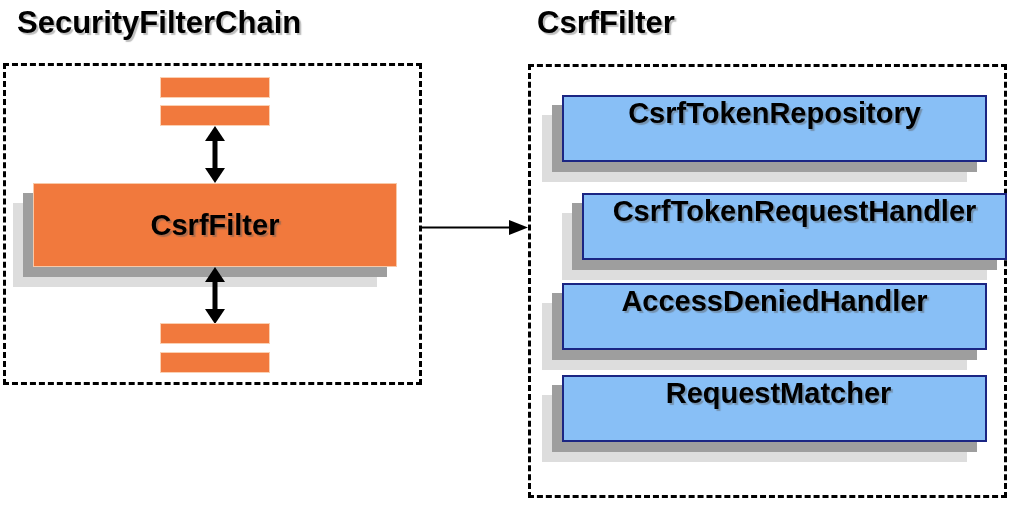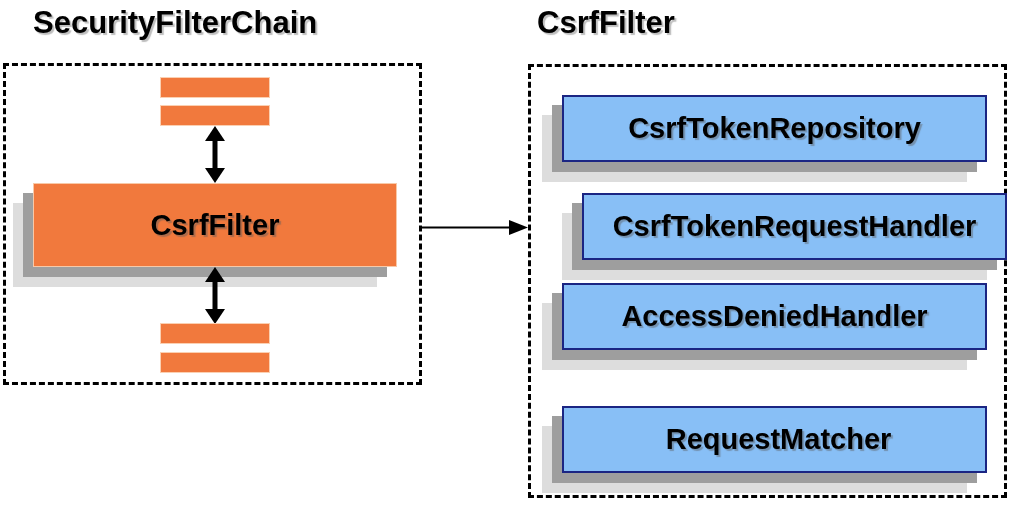--- a/index.html
+++ b/index.html
@@ -17,21 +17,21 @@
   }
   .title {
     position: absolute;
     top: 5px;
     font-size: 31px;
     font-weight: bold;
     color: #000000;
     text-shadow: 2px 2px 1px rgba(110,110,110,0.45);
     white-space: nowrap;
   }
-  .title-left  { left: 17px; margin-left: 16px; }
+  .title-left  { left: 17px; }
   .title-right { left: 537px; }
 
   .panel {
     position: absolute;
     border: 3px dashed #000000;
     box-sizing: border-box;
     background: transparent;
   }
   .left-panel  { left: 3px;   top: 63px; width: 419px; height: 322px; }
   .right-panel { left: 528px; top: 64px; width: 479px; height: 434px; }
@@ -97,27 +97,26 @@
   .component-box {
     position: absolute;
     left: 31px;
     width: 425px;
     height: 67px;
     background: #88BFF6;
     border: 2px solid #1B2583;
     box-sizing: border-box;
     box-shadow: -10px 10px 0 #9E9E9E, -20px 20px 0 #DDDDDD;
     display: flex;
-    align-items: center;
     justify-content: center;
   }
   .component-1 { top: 28px; }
   .component-2 { top: 126px; margin-left: 20px; }
   .component-3 { top: 216px; }
-  .component-4 { top: 339px; padding-left: 8px; }
+  .component-4 { top: 308px; padding-left: 8px; }
 </style>
 </head>
 <body>
 
 <div class="page">
 
   <div class="title title-left">SecurityFilterChain</div>
 
   <div class="title title-right">CsrfFilter</div>
 

